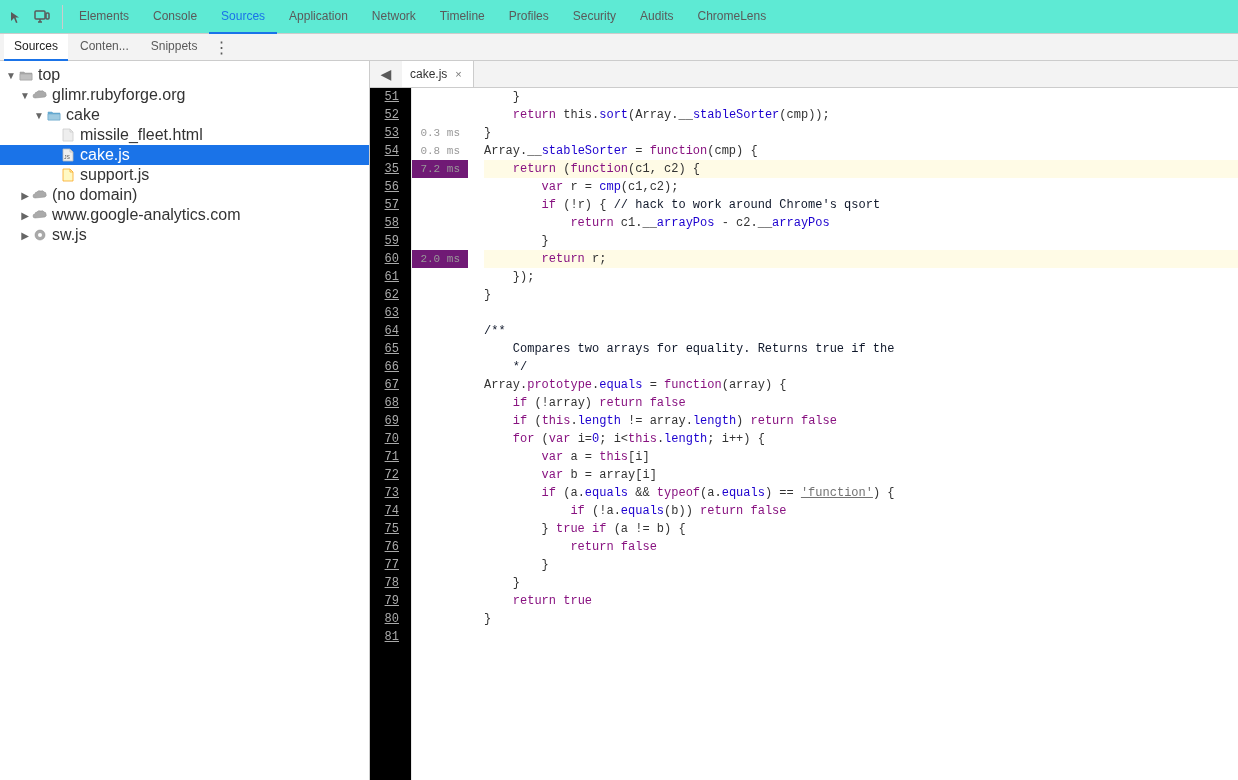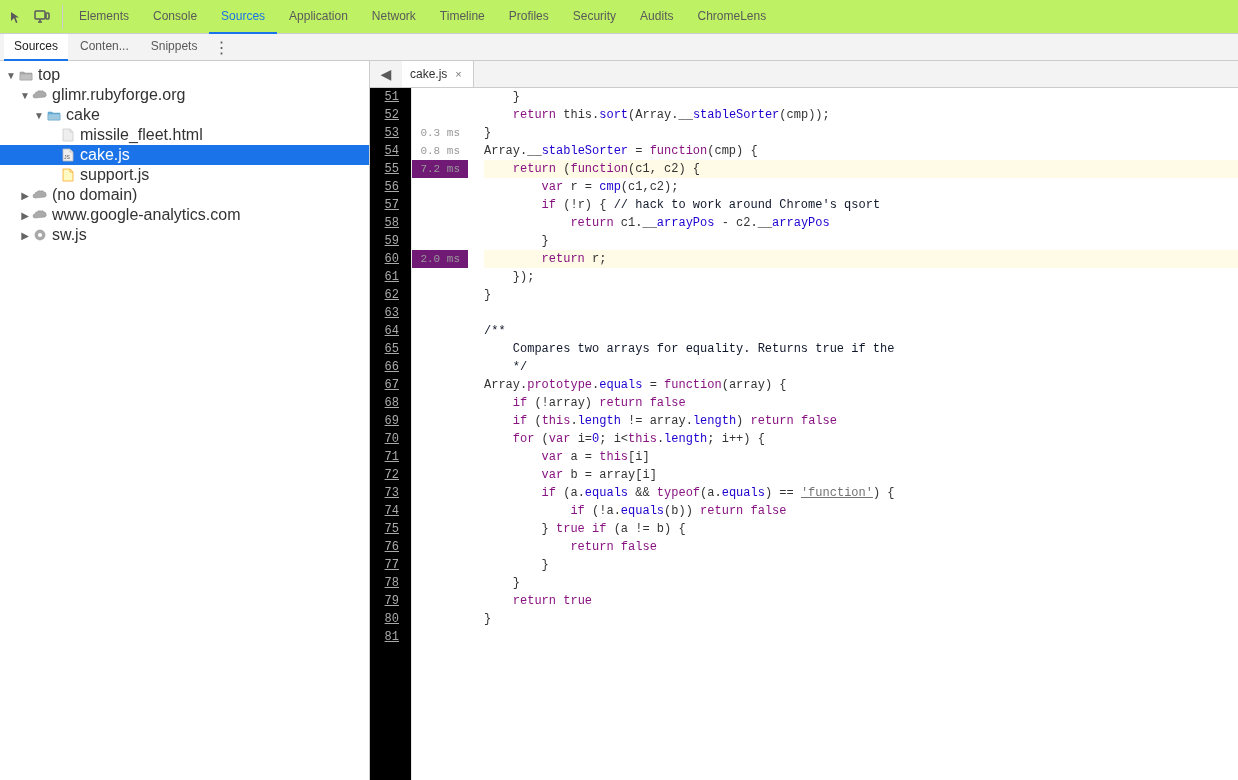--- a/index.html
+++ b/index.html
@@ -2,21 +2,21 @@
 <html><head>
   <meta charset="utf-8">
   <style>
     * { margin: 0; padding: 0; box-sizing: border-box; }
     body { font-family: -apple-system, 'Helvetica Neue', Arial, sans-serif; font-size: 12px; background: #f3f3f3; overflow: hidden; }
 
     
     .top-nav {
       display: flex;
       align-items: center;
-      background: #bef264;
+      background: #5eead4;
       border-bottom: 1px solid #ccc;
       height: 34px;
       padding: 12px 4px;
     }
     .top-nav-icons {
       display: flex;
       align-items: center;
       gap: 2px;
       padding-right: 8px;
       border-right: 1px solid #ccc;
@@ -390,21 +390,21 @@
         </div>
       </div>
 
       <div class="code-editor">
 
         <div class="line-numbers">
           <div class="line-num">51</div>
           <div class="line-num">52</div>
           <div class="line-num">53</div>
           <div class="line-num">54</div>
-          <div class="line-num">55</div>
+          <div class="line-num">35</div>
           <div class="line-num">56</div>
           <div class="line-num">57</div>
           <div class="line-num">58</div>
           <div class="line-num">59</div>
           <div class="line-num">60</div>
           <div class="line-num">61</div>
           <div class="line-num">62</div>
           <div class="line-num">63</div>
           <div class="line-num">64</div>
           <div class="line-num">65</div>

